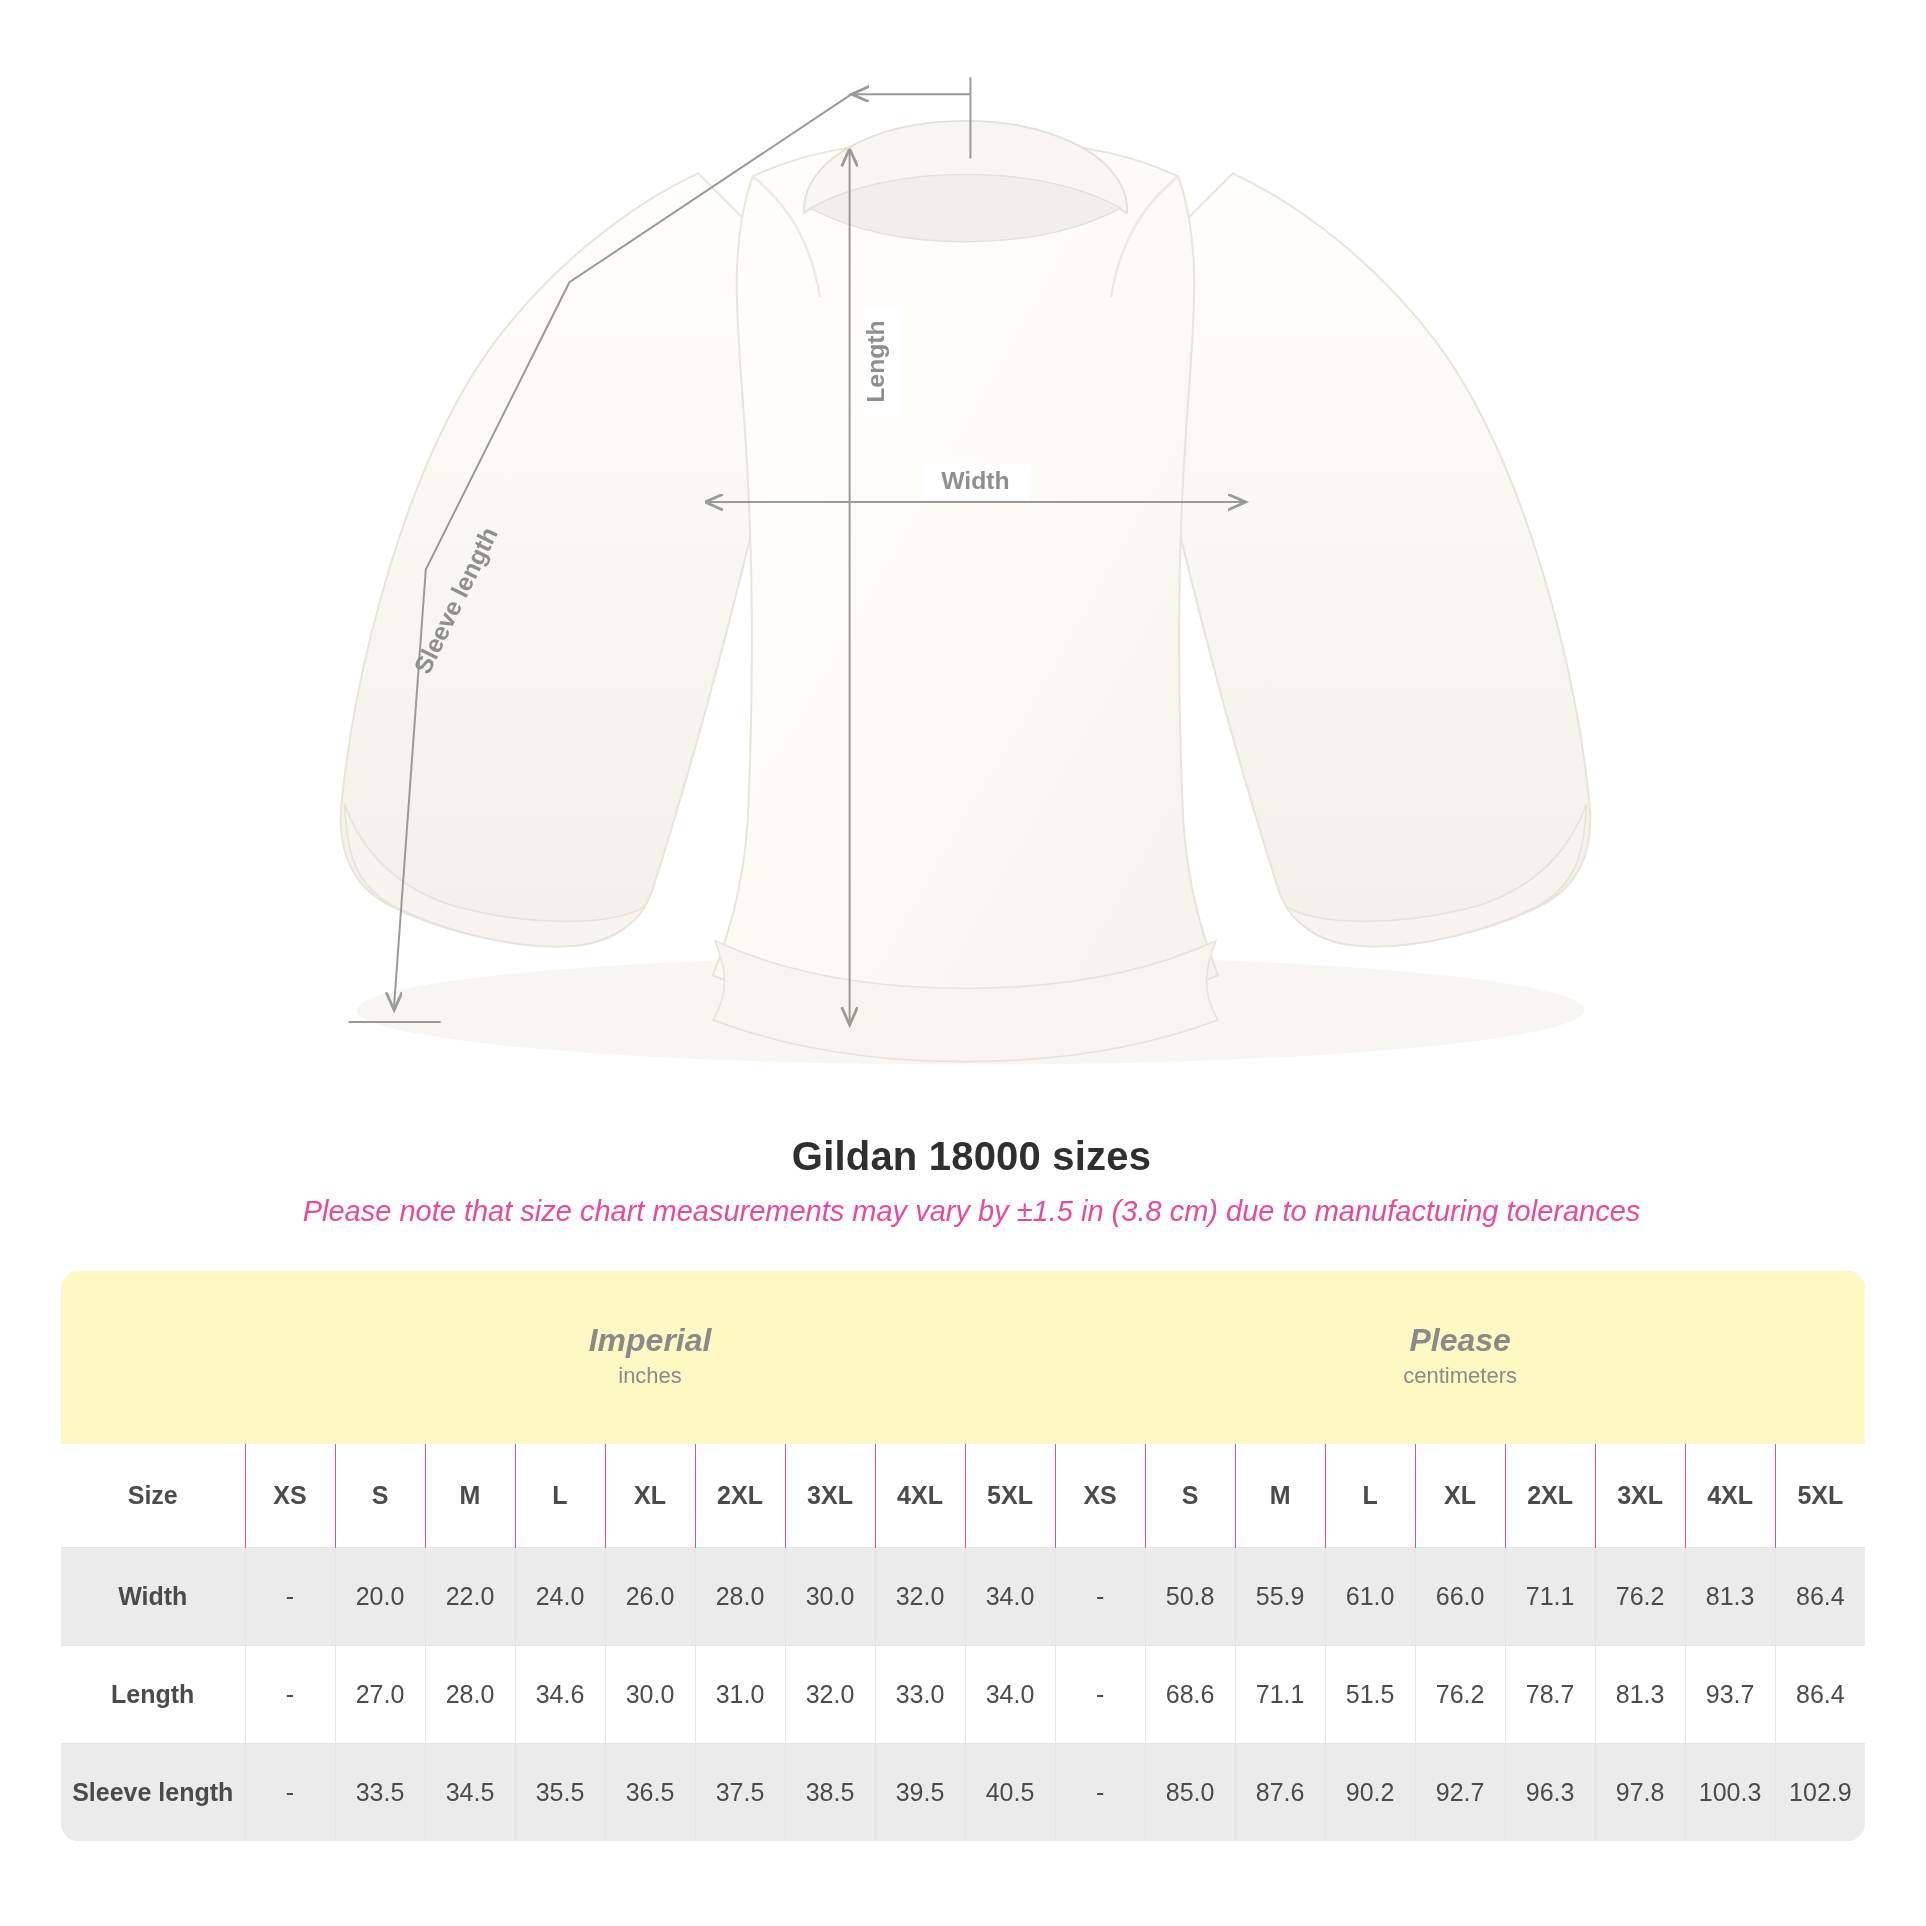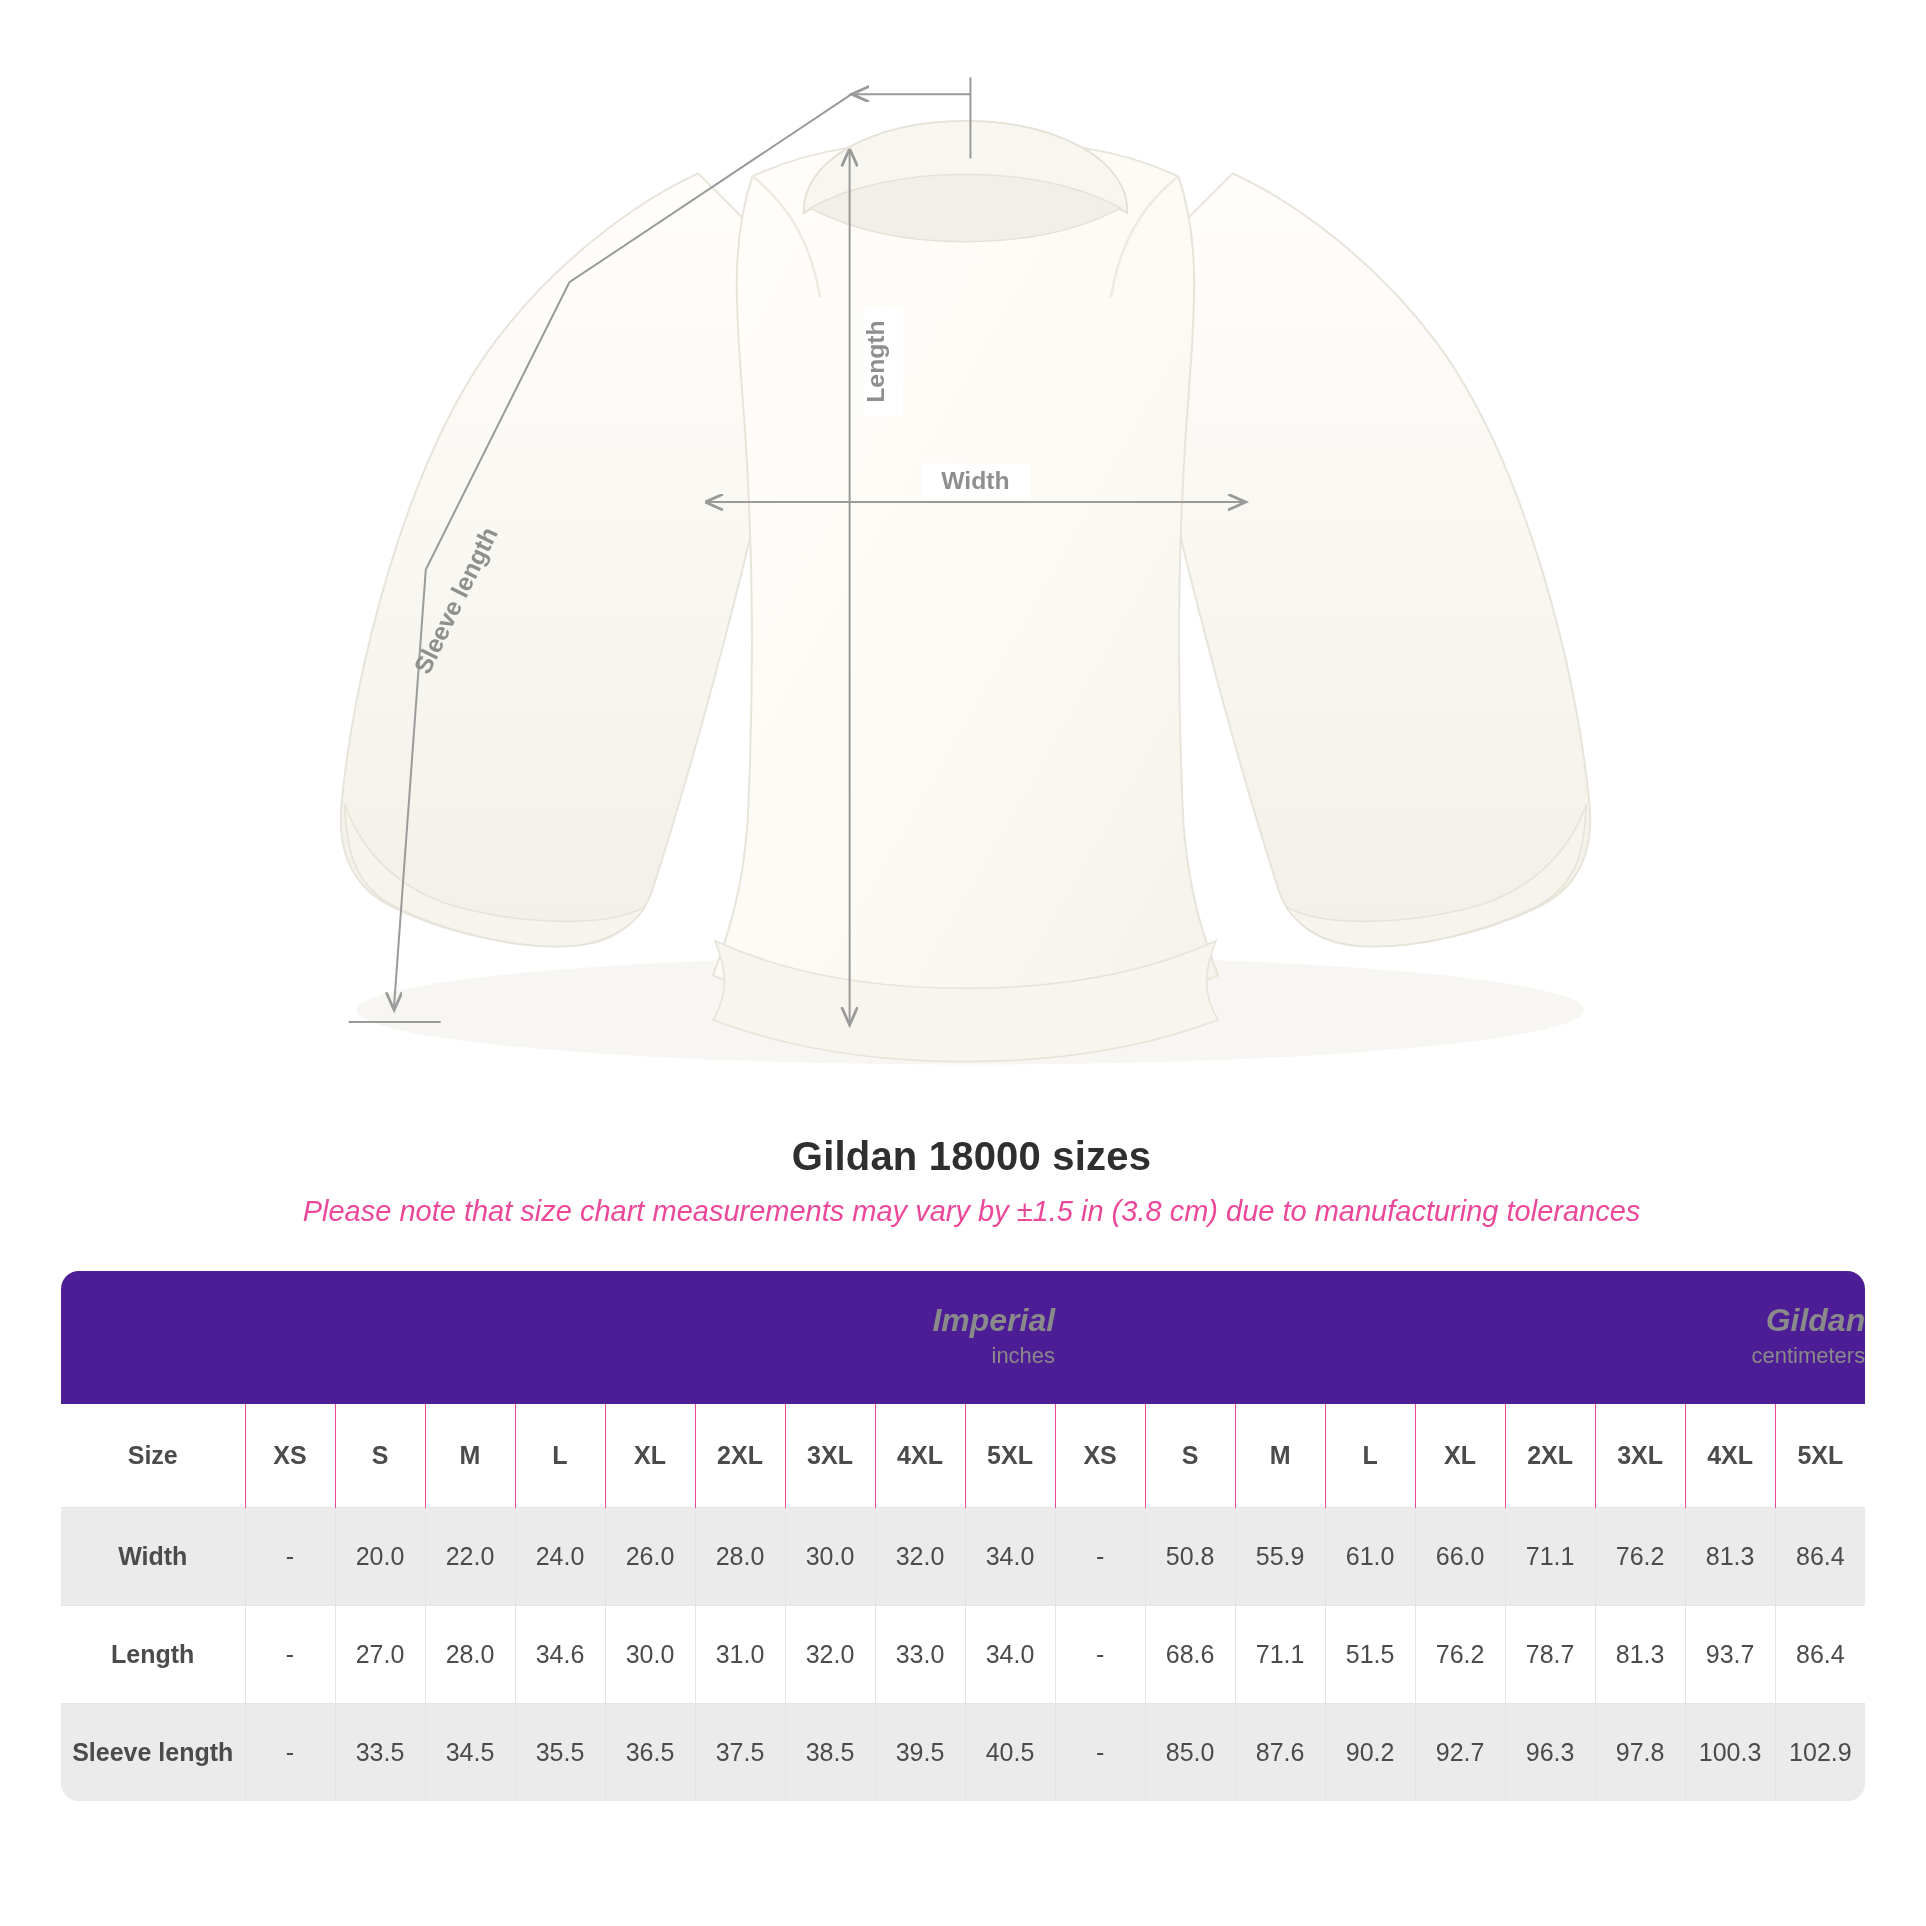--- a/index.html
+++ b/index.html
@@ -69,24 +69,24 @@
   table.size-table {
     border-collapse: collapse;
     width: 1804px;
     table-layout: fixed;
   }
   table.size-table td, table.size-table th {
     padding: 0;
     margin: 0;
   }
   .unit-head td {
-    height: 133px;
+    height: 173px;
     vertical-align: middle;
-    text-align: right;
-    background: #4c1d95;
+    text-align: center;
+    background: #fef9c3;
     border: none;
   }
   .unit-name {
     font-size: 32px;
     font-weight: bold;
     font-style: italic;
     color: #8a8a8a;
     line-height: 1.15;
   }
   .unit-sub {
@@ -259,21 +259,21 @@
           <col class="col-val">
       </colgroup>
       <tbody>
         <tr class="unit-head">
           <td></td>
           <td colspan="9">
             <div class="unit-name">Imperial</div>
             <div class="unit-sub">inches</div>
           </td>
           <td colspan="9">
-            <div class="unit-name">Gildan</div>
+            <div class="unit-name">Please</div>
             <div class="unit-sub">centimeters</div>
           </td>
         </tr>
 
         <tr class="header-row">
           <td class="label-cell">Size</td>
           <td>XS</td>
           <td>S</td>
           <td>M</td>
           <td>L</td>

